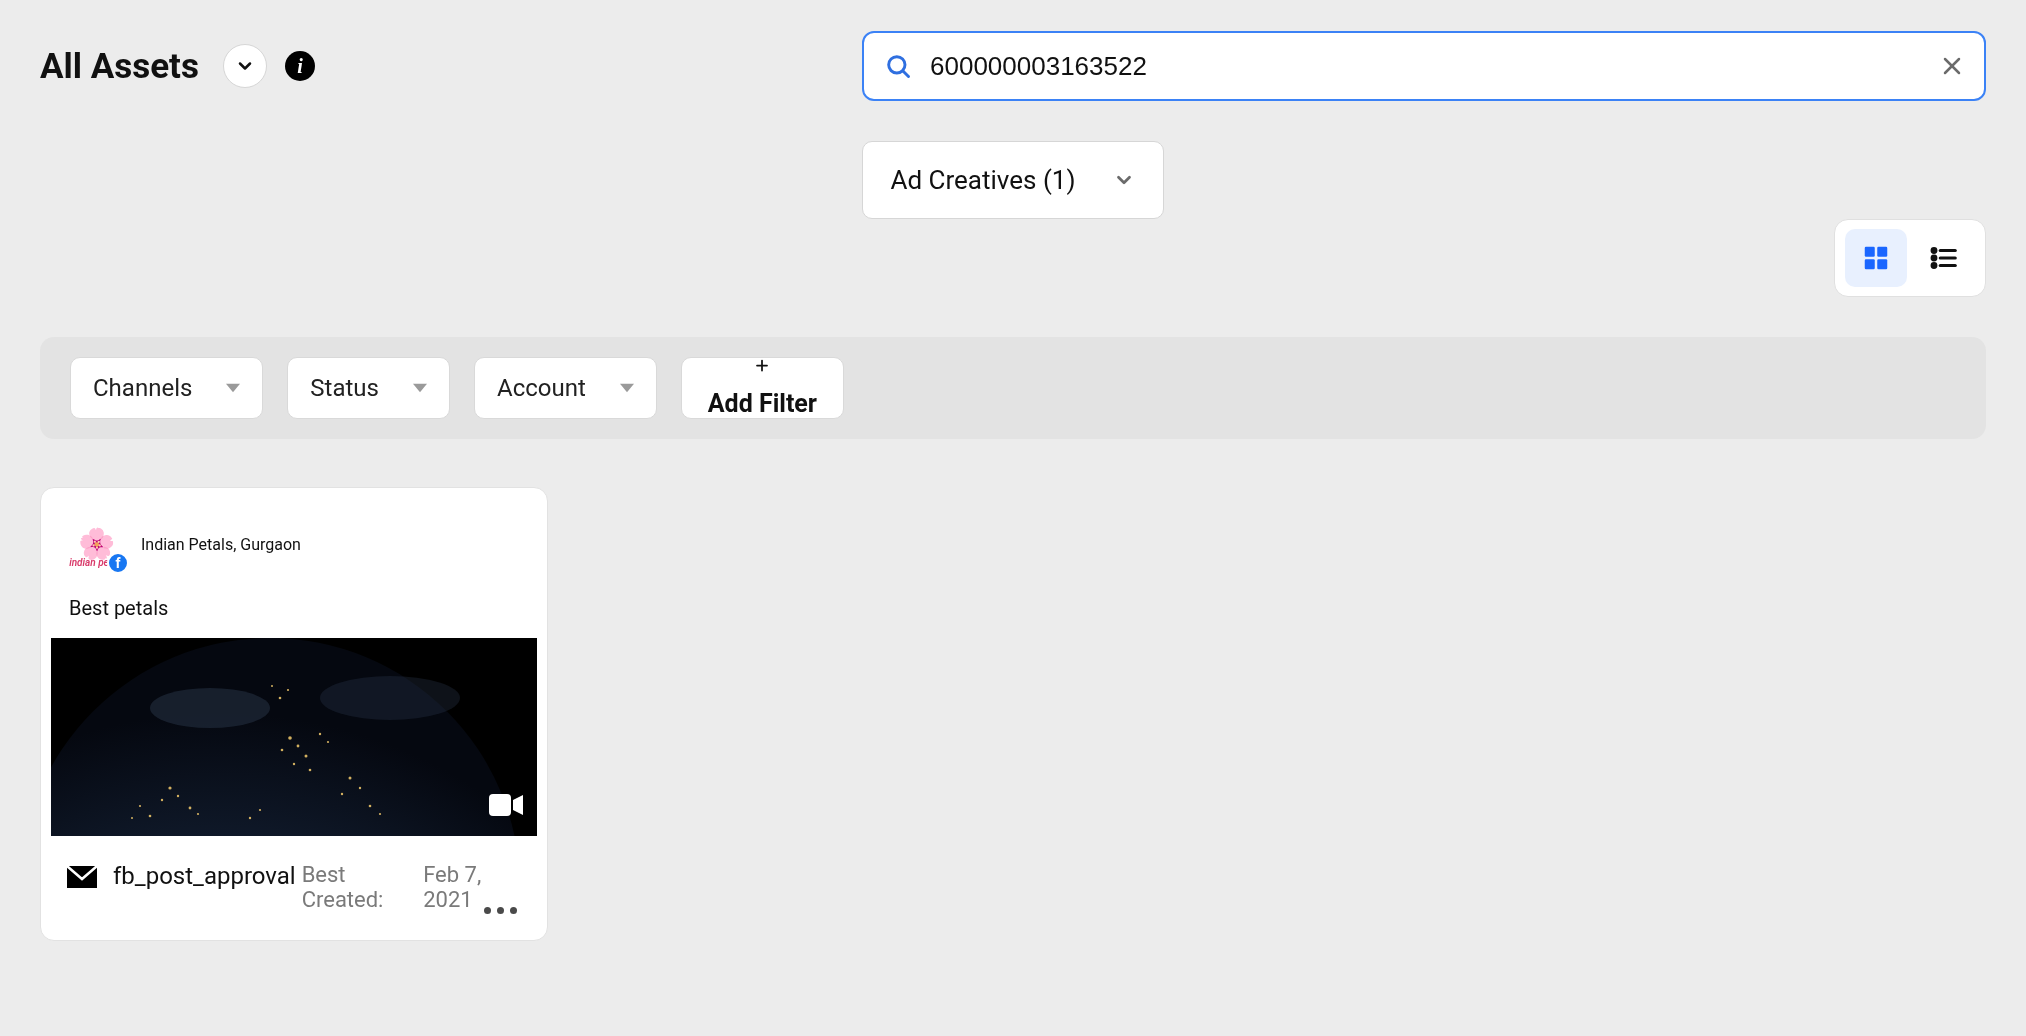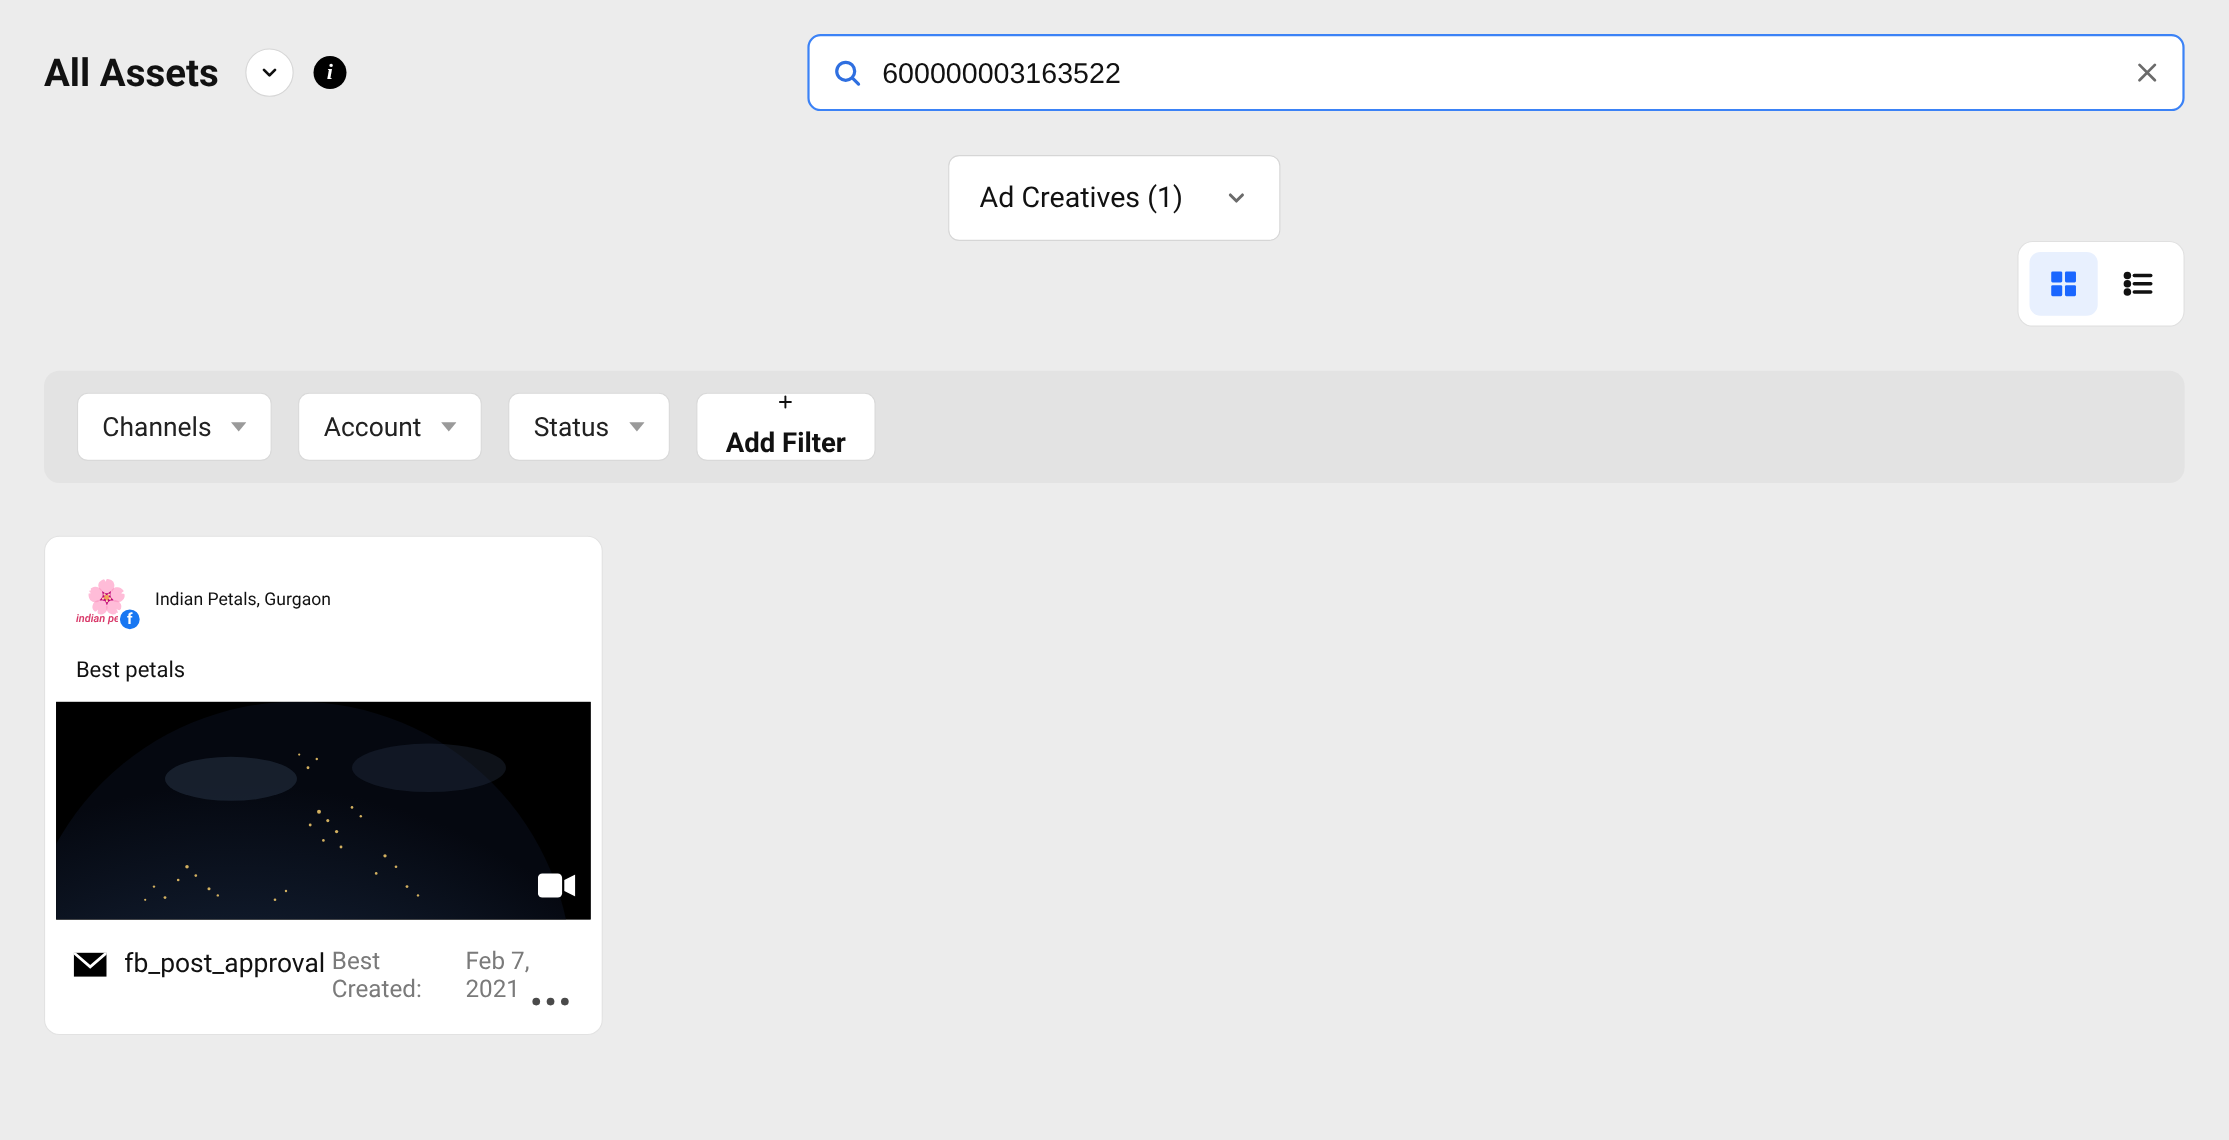--- a/index.html
+++ b/index.html
@@ -51,21 +51,21 @@
     font-style: italic;
     font-weight: bold;
     font-size: 20px;
     cursor: pointer;
     margin-left: -6px;
   }
 
   .search-wrap {
     margin-left: auto;
     flex: 0 0 auto;
-    width: 1252px;
+    width: 1124px;
   }
   .search-box {
     display: flex;
     align-items: center;
     background: #fff;
     border: 2px solid #3b82f6;
     border-radius: 12px;
     height: 70px;
     padding: 0 20px;
     gap: 18px;
@@ -140,21 +140,21 @@
     gap: 24px;
   }
   .filter-chip {
     background: #fff;
     border: 1px solid #d9d9d9;
     border-radius: 10px;
     height: 62px;
     padding: 0 22px;
     display: flex;
     align-items: center;
-    gap: 18px;
+    gap: 34px;
     font-size: 24px;
     color: #222;
     cursor: pointer;
   }
   .filter-chip .tri {
     color: #9a9a9a;
   }
   .add-filter-btn {
     background: #fff;
     border: 1px solid #d9d9d9;
@@ -365,27 +365,27 @@
 </div>
 
 <div class="filter-bar">
   <div class="filter-chip">
     <span>Channels</span>
     <svg class="tri" width="14" height="14" viewBox="0 0 10 10" fill="#9a9a9a">
         <polygon points="0,2 10,2 5,8"></polygon>
       </svg>
   </div>
   <div class="filter-chip">
-    <span>Account</span>
+    <span>Status</span>
     <svg class="tri" width="14" height="14" viewBox="0 0 10 10" fill="#9a9a9a">
         <polygon points="0,2 10,2 5,8"></polygon>
       </svg>
   </div>
   <div class="filter-chip">
-    <span>Status</span>
+    <span>Account</span>
     <svg class="tri" width="14" height="14" viewBox="0 0 10 10" fill="#9a9a9a">
         <polygon points="0,2 10,2 5,8"></polygon>
       </svg>
   </div>
   <div class="add-filter-btn">
     <svg width="24" height="24" viewBox="0 0 24 24" fill="none" stroke="#111" stroke-width="2.8" stroke-linecap="round">
         <line x1="12" y1="4" x2="12" y2="20"></line>
         <line x1="4" y1="12" x2="20" y2="12"></line>
       </svg>
     <span>Add Filter</span>

